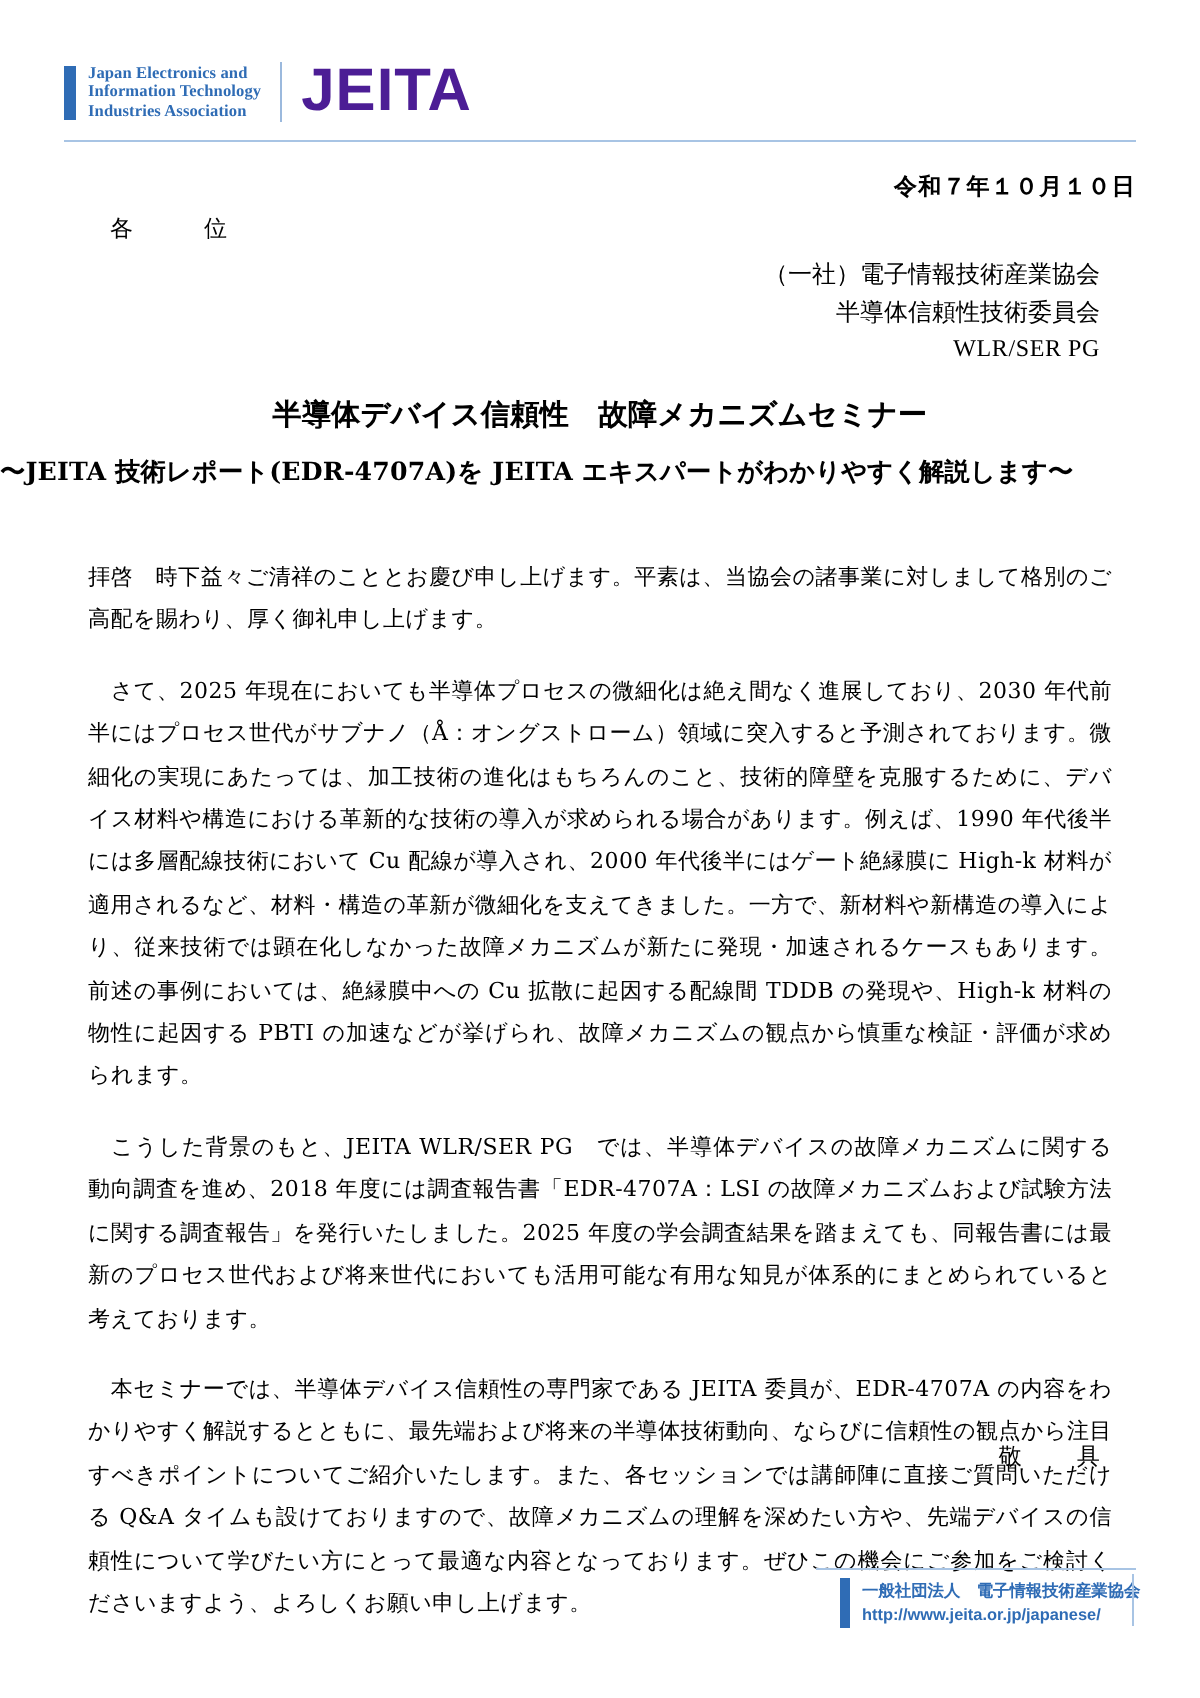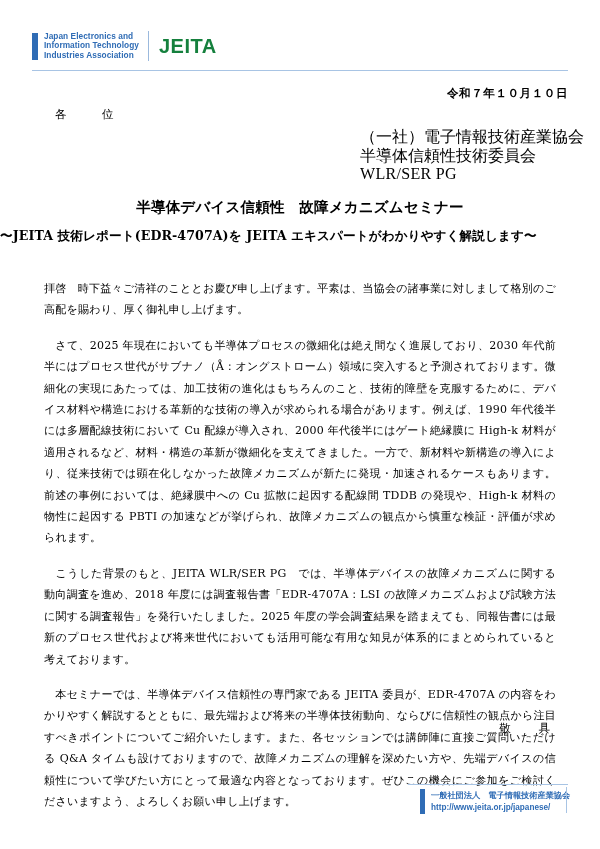--- a/index.html
+++ b/index.html
@@ -34,40 +34,40 @@
     height: 40px;
   }
   .logo-bar {
     width: 6px;
     height: 27px;
     background: #2f6cb5;
     margin-right: 6px;
     flex: 0 0 auto;
   }
   .logo-wordtext {
-    font-family: Liberation Sans, sans-serif;
+    font-family: Liberation Serif, serif;
     font-size: 8.3px;
     line-height: 9.6px;
     color: #2f6cb5;
     font-weight: bold;
     white-space: nowrap;
     letter-spacing: 0.05px;
   }
   .logo-divider {
     width: 1px;
     height: 30px;
     background: #9bb9dd;
     margin: 0 10px 0 9px;
     flex: 0 0 auto;
   }
   .logo-jeita {
     font-family: "Liberation Sans", "DejaVu Sans", sans-serif;
-    font-size: 20px;
-    font-weight: bold;
-    color: #15803d;
+    font-size: 30px;
+    font-weight: bold;
+    color: #4c1d95;
     letter-spacing: 0.5px;
     line-height: 30px;
   }
   .header-rule {
     position: absolute;
     left: 32px;
     top: 70px;
     width: 536px;
     height: 1px;
     background: #a8c4e4;
@@ -86,23 +86,24 @@
   .addressee {
     position: absolute;
     left: 55px;
     top: 107px;
     font-size: 11.5px;
     letter-spacing: 12px;
     font-family: "DejaVu Serif", "Liberation Serif", serif;
   }
   .sender {
     position: absolute;
-    right: 16px;
+    right: 50px;
     top: 128px;
-    font-size: 16px;
+    text-align: right;
+    font-size: 12px;
     line-height: 18.5px;
     font-family: "DejaVu Serif", "Liberation Serif", serif;
   }
   .sender div { white-space: nowrap; }
   .sender .pg {
     font-family: "Liberation Serif", "DejaVu Serif", serif;
     letter-spacing: 0.3px;
   }
 
   

